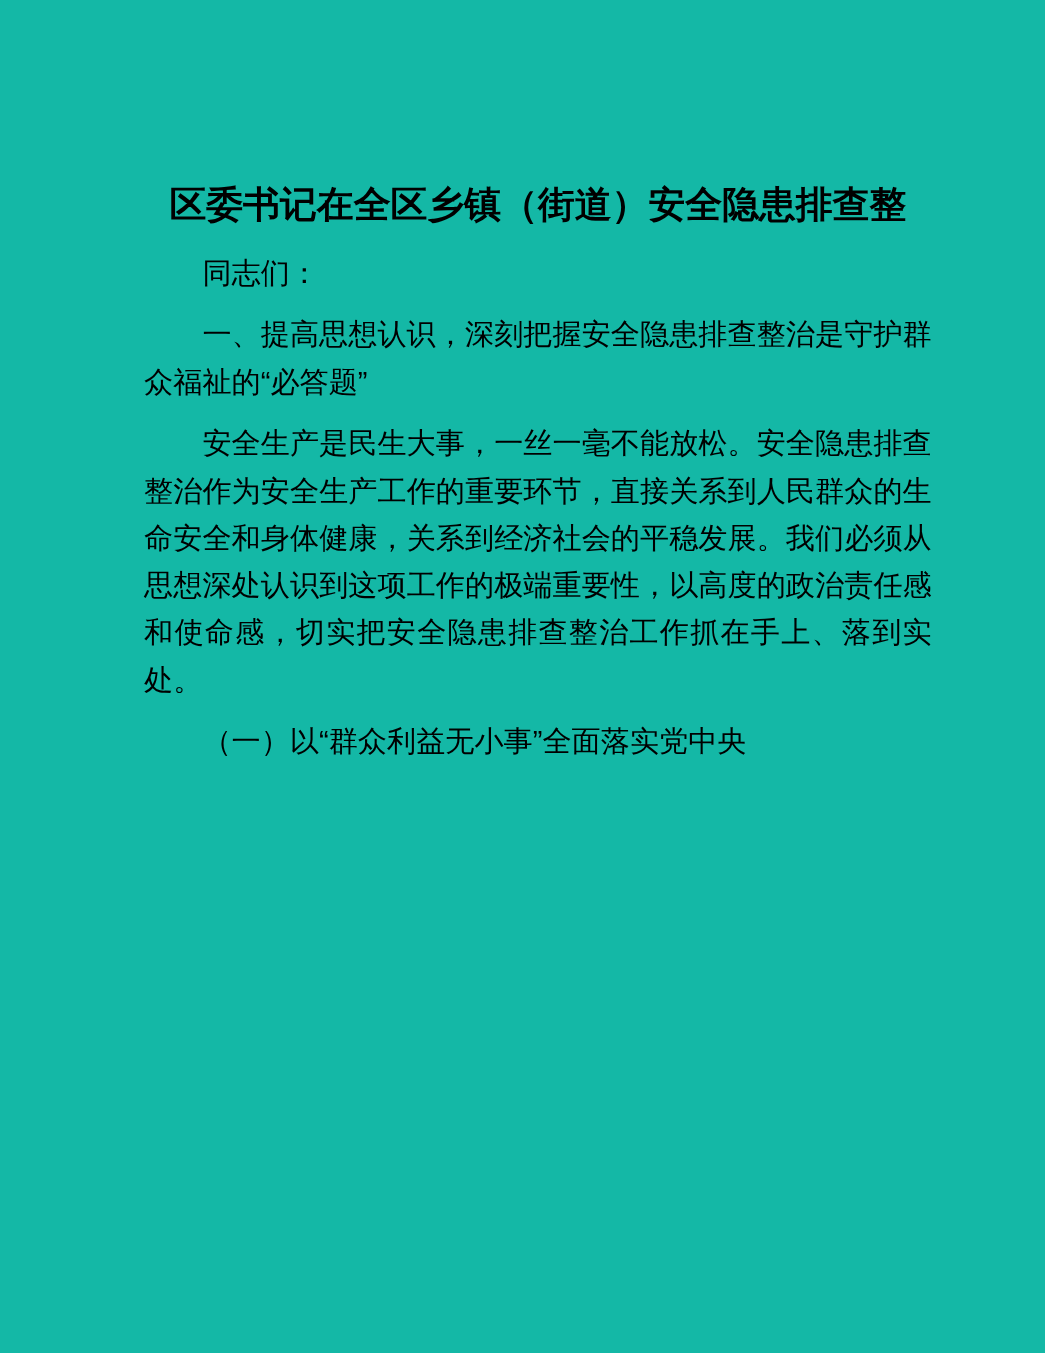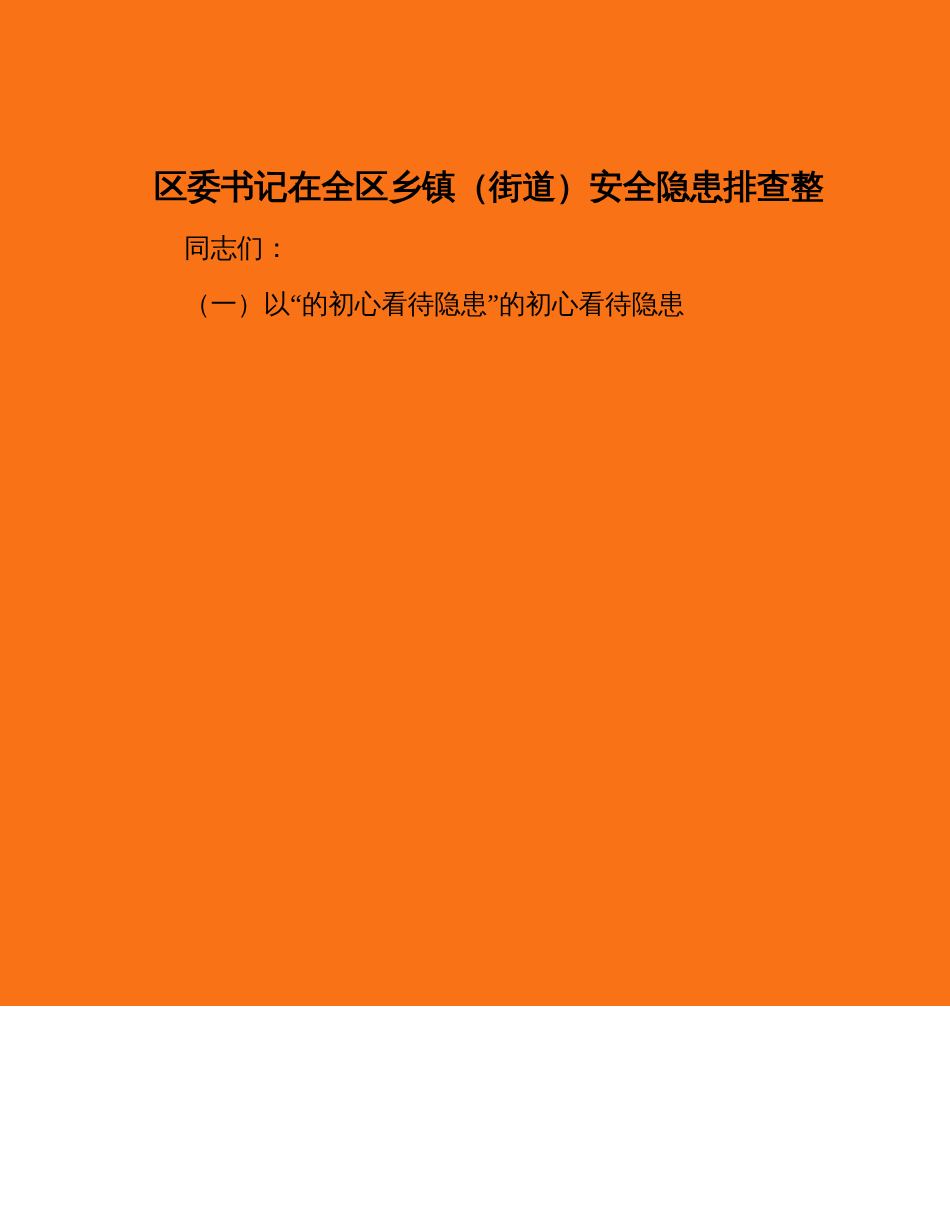--- a/index.html
+++ b/index.html
@@ -8,40 +8,40 @@
     background: #ffffff;
   }
   body {
     width: 950px;
     height: 1230px;
     font-family: "Liberation Serif", serif;
   }
   .page {
     box-sizing: border-box;
     width: 950px;
-    height: 1006px;
-    background: #f97316;
+    height: 1230px;
+    background: #14b8a6;
     color: #000000;
     padding: 163px 103px 0 131px;
     overflow: hidden;
   }
   .doc-title {
     margin: 0 0 17px 0;
     font-family: "Liberation Sans", sans-serif;
     font-weight: 700;
     font-size: 33.5px;
     line-height: 47px;
     text-align: center;
     letter-spacing: 0;
   }
   .title-line {
     display: block;
   }
   .body-text {
-    font-family: Liberation Serif, serif;
+    font-family: Liberation Sans, sans-serif;
     font-size: 26.5px;
     line-height: 43px;
     font-weight: 400;
     color: #000000;
     text-align: justify;
     text-justify: inter-ideograph;
     text-indent: 2em;
     margin: 6px 0;
   }
   h2.body-text, h3.body-text {
@@ -52,16 +52,18 @@
 <body>
 
 <div class="page">
   <h1 class="doc-title">
     <span class="title-line">区委书记在全区乡镇（街道）安全隐患排查整</span>
   </h1>
 
   <p class="body-text">同志们：</p>
 
 
+  <h2 class="body-text">一、提高思想认识，深刻把握安全隐患排查整治是守护群众福祉的“必答题”</h2>
 
+  <p class="body-text">安全生产是民生大事，一丝一毫不能放松。安全隐患排查整治作为安全生产工作的重要环节，直接关系到人民群众的生命安全和身体健康，关系到经济社会的平稳发展。我们必须从思想深处认识到这项工作的极端重要性，以高度的政治责任感和使命感，切实把安全隐患排查整治工作抓在手上、落到实处。</p>
 
-  <h3 class="body-text">（一）以“的初心看待隐患”的初心看待隐患</h3>
+  <h3 class="body-text">（一）以“群众利益无小事”全面落实党中央</h3>
 </div>
 
 </body></html>

